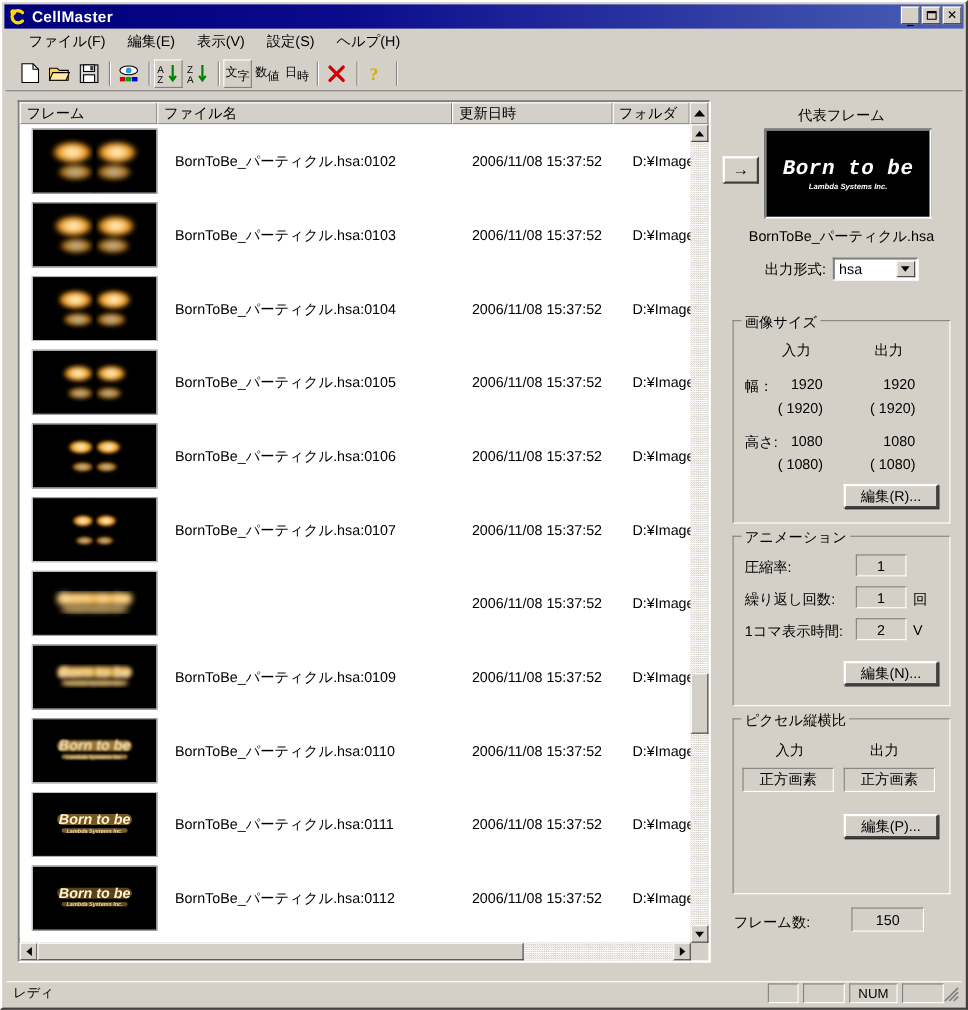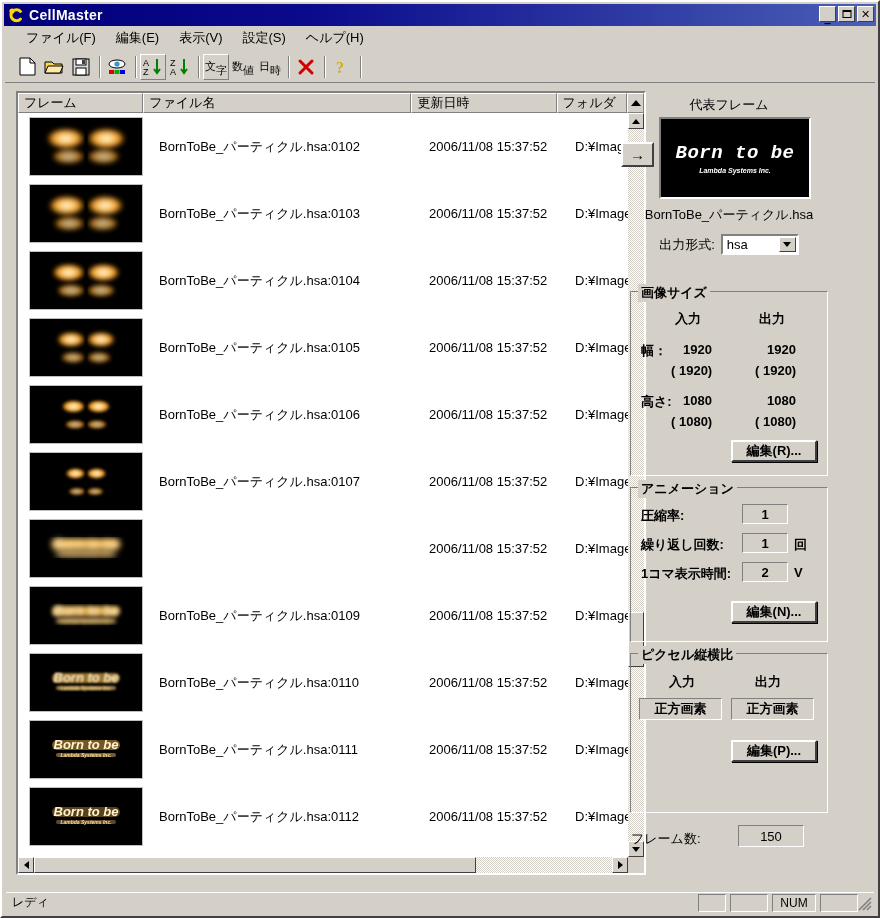--- a/index.html
+++ b/index.html
@@ -75,21 +75,21 @@
          display:flex;align-items:center;justify-content:center;}
   .sbbtn .a{width:0;height:0;}
   .up .a{border-left:4px solid transparent;border-right:4px solid transparent;border-bottom:5px solid #000;}
   .dn .a{border-left:4px solid transparent;border-right:4px solid transparent;border-top:5px solid #000;}
   .lf .a{border-top:4px solid transparent;border-bottom:4px solid transparent;border-right:5px solid #000;}
   .rt .a{border-top:4px solid transparent;border-bottom:4px solid transparent;border-left:5px solid #000;}
   .sbthumb{position:absolute;background:#d4d0c8;box-sizing:border-box;
            border:1.5px solid;border-color:#fff #404040 #404040 #fff;}
 
   
-  .rpanel{position:absolute;left:616px;top:89px;width:222px;height:784px;}
+  .rpanel{position:absolute;left:652px;top:89px;width:222px;height:784px;}
   .lbl{font-size:13px;white-space:nowrap;}
 
   .prevhdr{position:absolute;left:0;top:5px;width:222px;text-align:center;font-size:13px;}
   .preview{position:absolute;left:41px;top:26px;width:152px;height:82px;background:#000;
            border:2px solid;border-color:#808080 #fff #fff #808080;box-sizing:border-box;overflow:hidden;}
   .preview .ptxt{position:absolute;left:0;right:0;top:50%;transform:translateY(-50%);text-align:center;}
   .preview .p1{display:block;font-style:italic;font-weight:bold;color:#fff;font-size:19px;
                letter-spacing:.5px;font-family:Liberation Mono, monospace;}
   .preview .p2{display:block;font-style:italic;font-weight:bold;color:#fff;font-size:7px;margin-top:3px;
                font-family:"Liberation Sans",sans-serif;}
@@ -101,21 +101,21 @@
           justify-content:center;gap:6px;}
   .combo{width:78px;height:21px;background:#fff;border:2px solid;
          border-color:#808080 #fff #fff #808080;box-sizing:border-box;display:flex;align-items:center;
          position:relative;padding-left:4px;font-size:13px;}
   .combo .btn{position:absolute;right:1px;top:1px;width:17px;height:15px;background:#d4d0c8;
               border:1.5px solid;border-color:#fff #404040 #404040 #fff;box-sizing:border-box;
               display:flex;align-items:center;justify-content:center;}
   .combo .btn .a{width:0;height:0;border-left:4px solid transparent;border-right:4px solid transparent;
                  border-top:5px solid #000;}
 
-  .grp{position:absolute;border:1px solid;border-color:#808080 #fff #fff #808080;box-sizing:border-box;font-weight:bold;}
+  .grp{position:absolute;border:1px solid;border-color:#808080 #fff #fff #808080;box-sizing:border-box;}
   .grp > .cap{position:absolute;left:7px;top:-8px;background:#d4d0c8;padding:0 3px;font-size:13px;}
 
   .g1{left:12px;top:200px;width:198px;height:185px;}
   .g2{left:12px;top:396px;width:198px;height:155px;}
   .g3{left:12px;top:562px;width:198px;height:160px;}
 
   .ed{position:absolute;width:86px;height:22px;background:#d4d0c8;
       border:2px solid;border-color:#fff #404040 #404040 #fff;box-sizing:border-box;
       display:flex;align-items:center;justify-content:center;font-size:13px;
       box-shadow:1px 1px 0 #000;}

